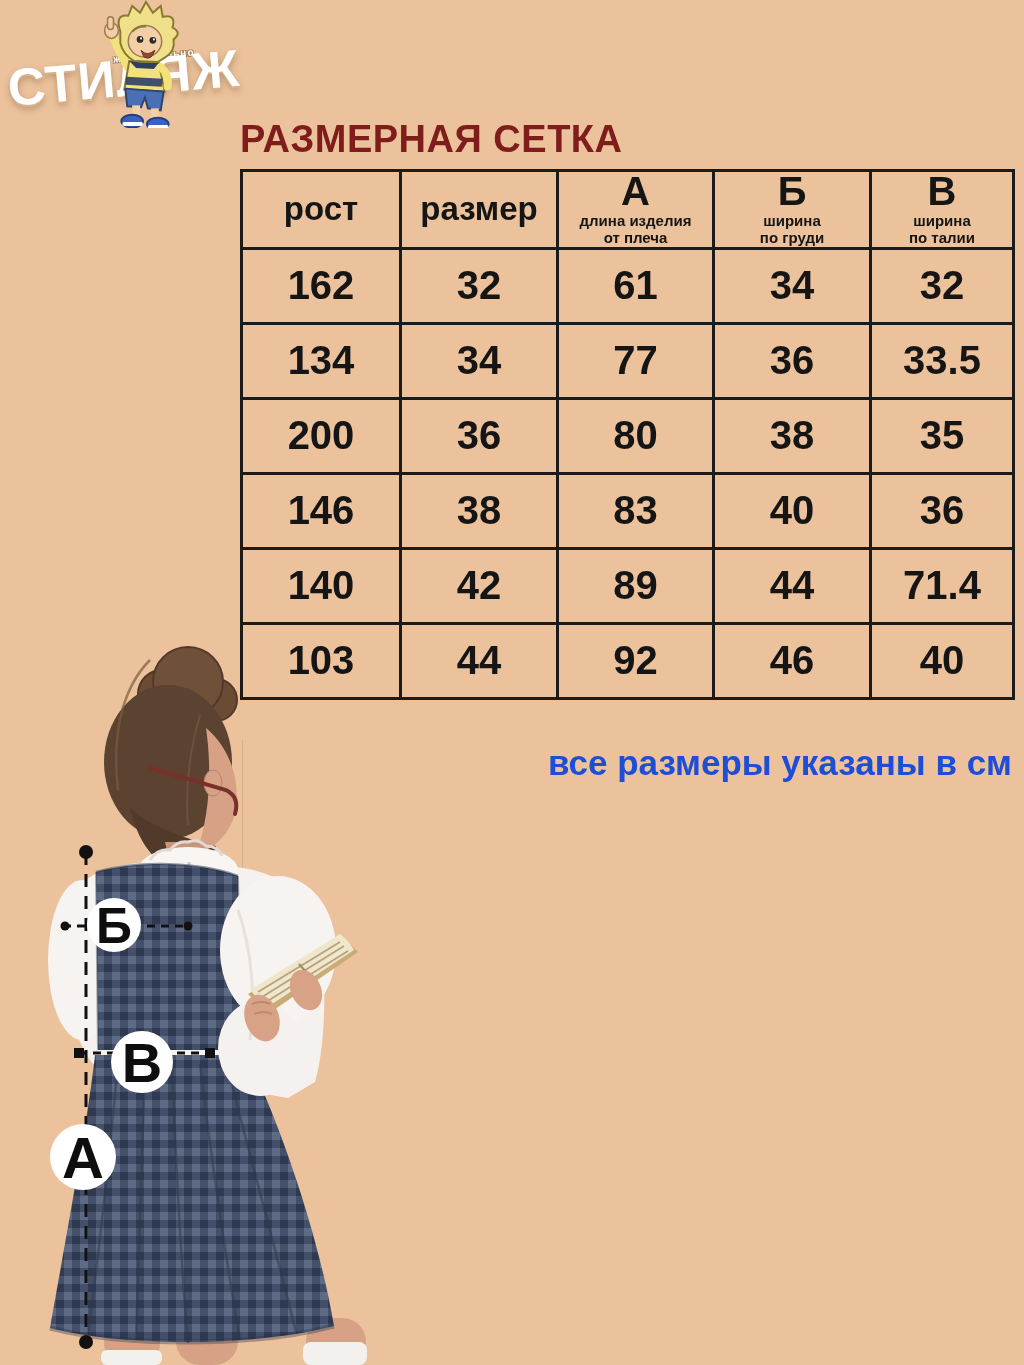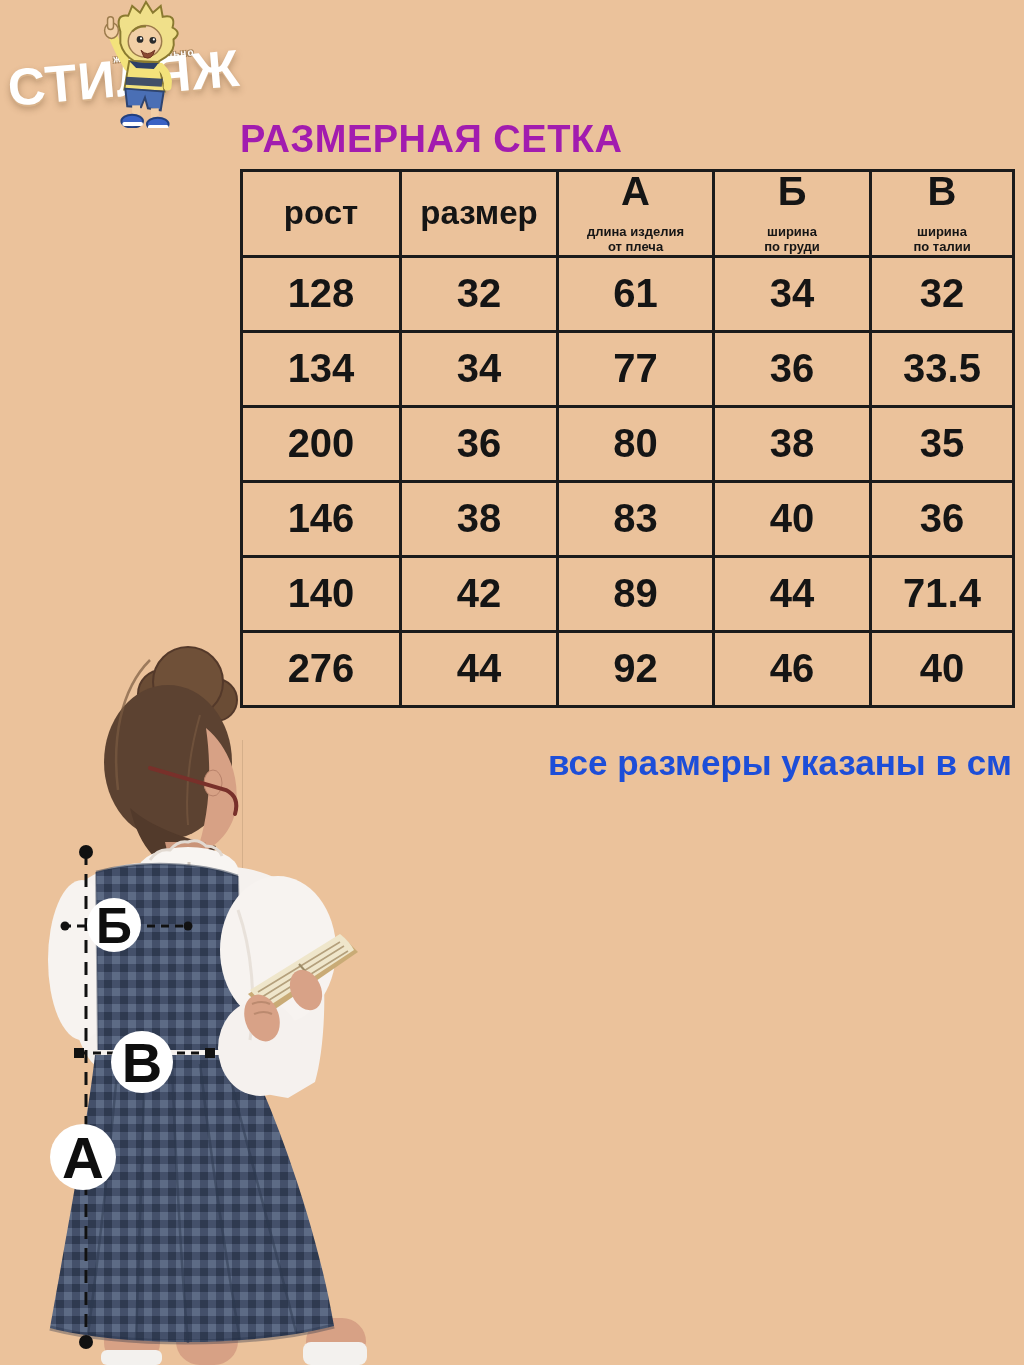--- a/index.html
+++ b/index.html
@@ -22,35 +22,35 @@
     position:absolute;left:8px;top:58px;
     font-size:52px;font-weight:800;letter-spacing:1px;color:#ffffff;
     transform:rotate(-5deg);transform-origin:left center;
     text-shadow:0 2px 0 #d8b28a, 0 4px 7px rgba(100,70,40,.4);
     white-space:nowrap;
   }
   .logo-boy{position:absolute;left:98px;top:0px;width:90px;height:128px;}
   
   .page-title{
     position:absolute;left:240px;top:118px;width:780px;
-    font-size:38px;font-weight:700;letter-spacing:.5px;color:#a21caf;
+    font-size:38px;font-weight:700;letter-spacing:.5px;color:#7f1d1d;
   }
   
   .size-table-wrap{position:absolute;left:240px;top:169px;width:772px;}
   table.size-table{
     width:772px;border-collapse:collapse;table-layout:fixed;
   }
   table.size-table th,table.size-table td{
     border:3px solid #1b1b1b;text-align:center;vertical-align:middle;padding:0;
   }
   table.size-table th{height:66px;}
   table.size-table td{height:72px;font-size:40px;font-weight:600;}
   .col-head-plain{font-size:33px;font-weight:600;}
   .col-head-letter{font-size:40px;font-weight:700;line-height:.95;}
-  .col-head-sub{font-size:13px;font-weight:600;line-height:1.15;margin-top:15px;}
+  .col-head-sub{font-size:15px;font-weight:600;line-height:1.15;margin-top:2px;}
   
   .footnote{
     position:absolute;left:240px;top:743px;width:772px;text-align:right;
     font-size:35px;font-weight:600;color:#1d4ed8;
   }
   
   .girl{position:absolute;left:0px;top:620px;width:400px;height:745px;}
   .photo-edge{position:absolute;left:242px;top:740px;width:1px;height:140px;background:rgba(60,40,20,.12);}
   
   .measure-overlay{position:absolute;left:0;top:0;width:1024px;height:1365px;pointer-events:none;}
@@ -131,21 +131,21 @@
       </th>
       <th>
         <div class="col-head-letter">В</div>
         <div class="col-head-sub">
               <div>ширина</div>
               <div>по талии</div>
             </div>
       </th>
     </tr>
     <tr>
-      <td>128</td>
+      <td>162</td>
       <td>32</td>
       <td>61</td>
       <td>34</td>
       <td>32</td>
     </tr>
     <tr>
       <td>134</td>
       <td>34</td>
       <td>77</td>
       <td>36</td>
@@ -166,21 +166,21 @@
       <td>36</td>
     </tr>
     <tr>
       <td>140</td>
       <td>42</td>
       <td>89</td>
       <td>44</td>
       <td>71.4</td>
     </tr>
     <tr>
-      <td>276</td>
+      <td>103</td>
       <td>44</td>
       <td>92</td>
       <td>46</td>
       <td>40</td>
     </tr>
   </tbody>
     </table>
 </div>
 
 <div class="footnote">все размеры указаны в см</div>

